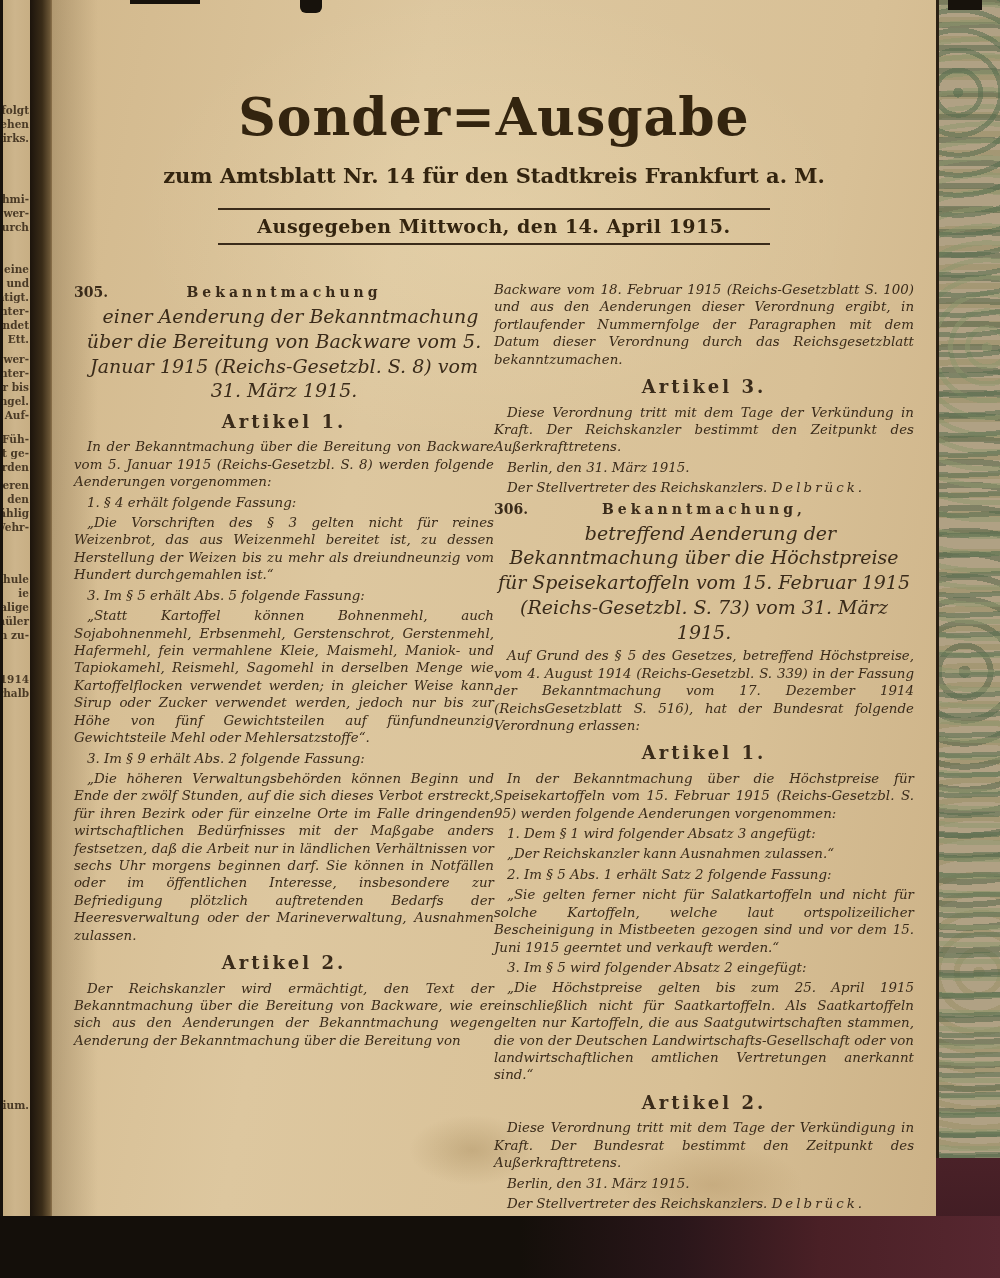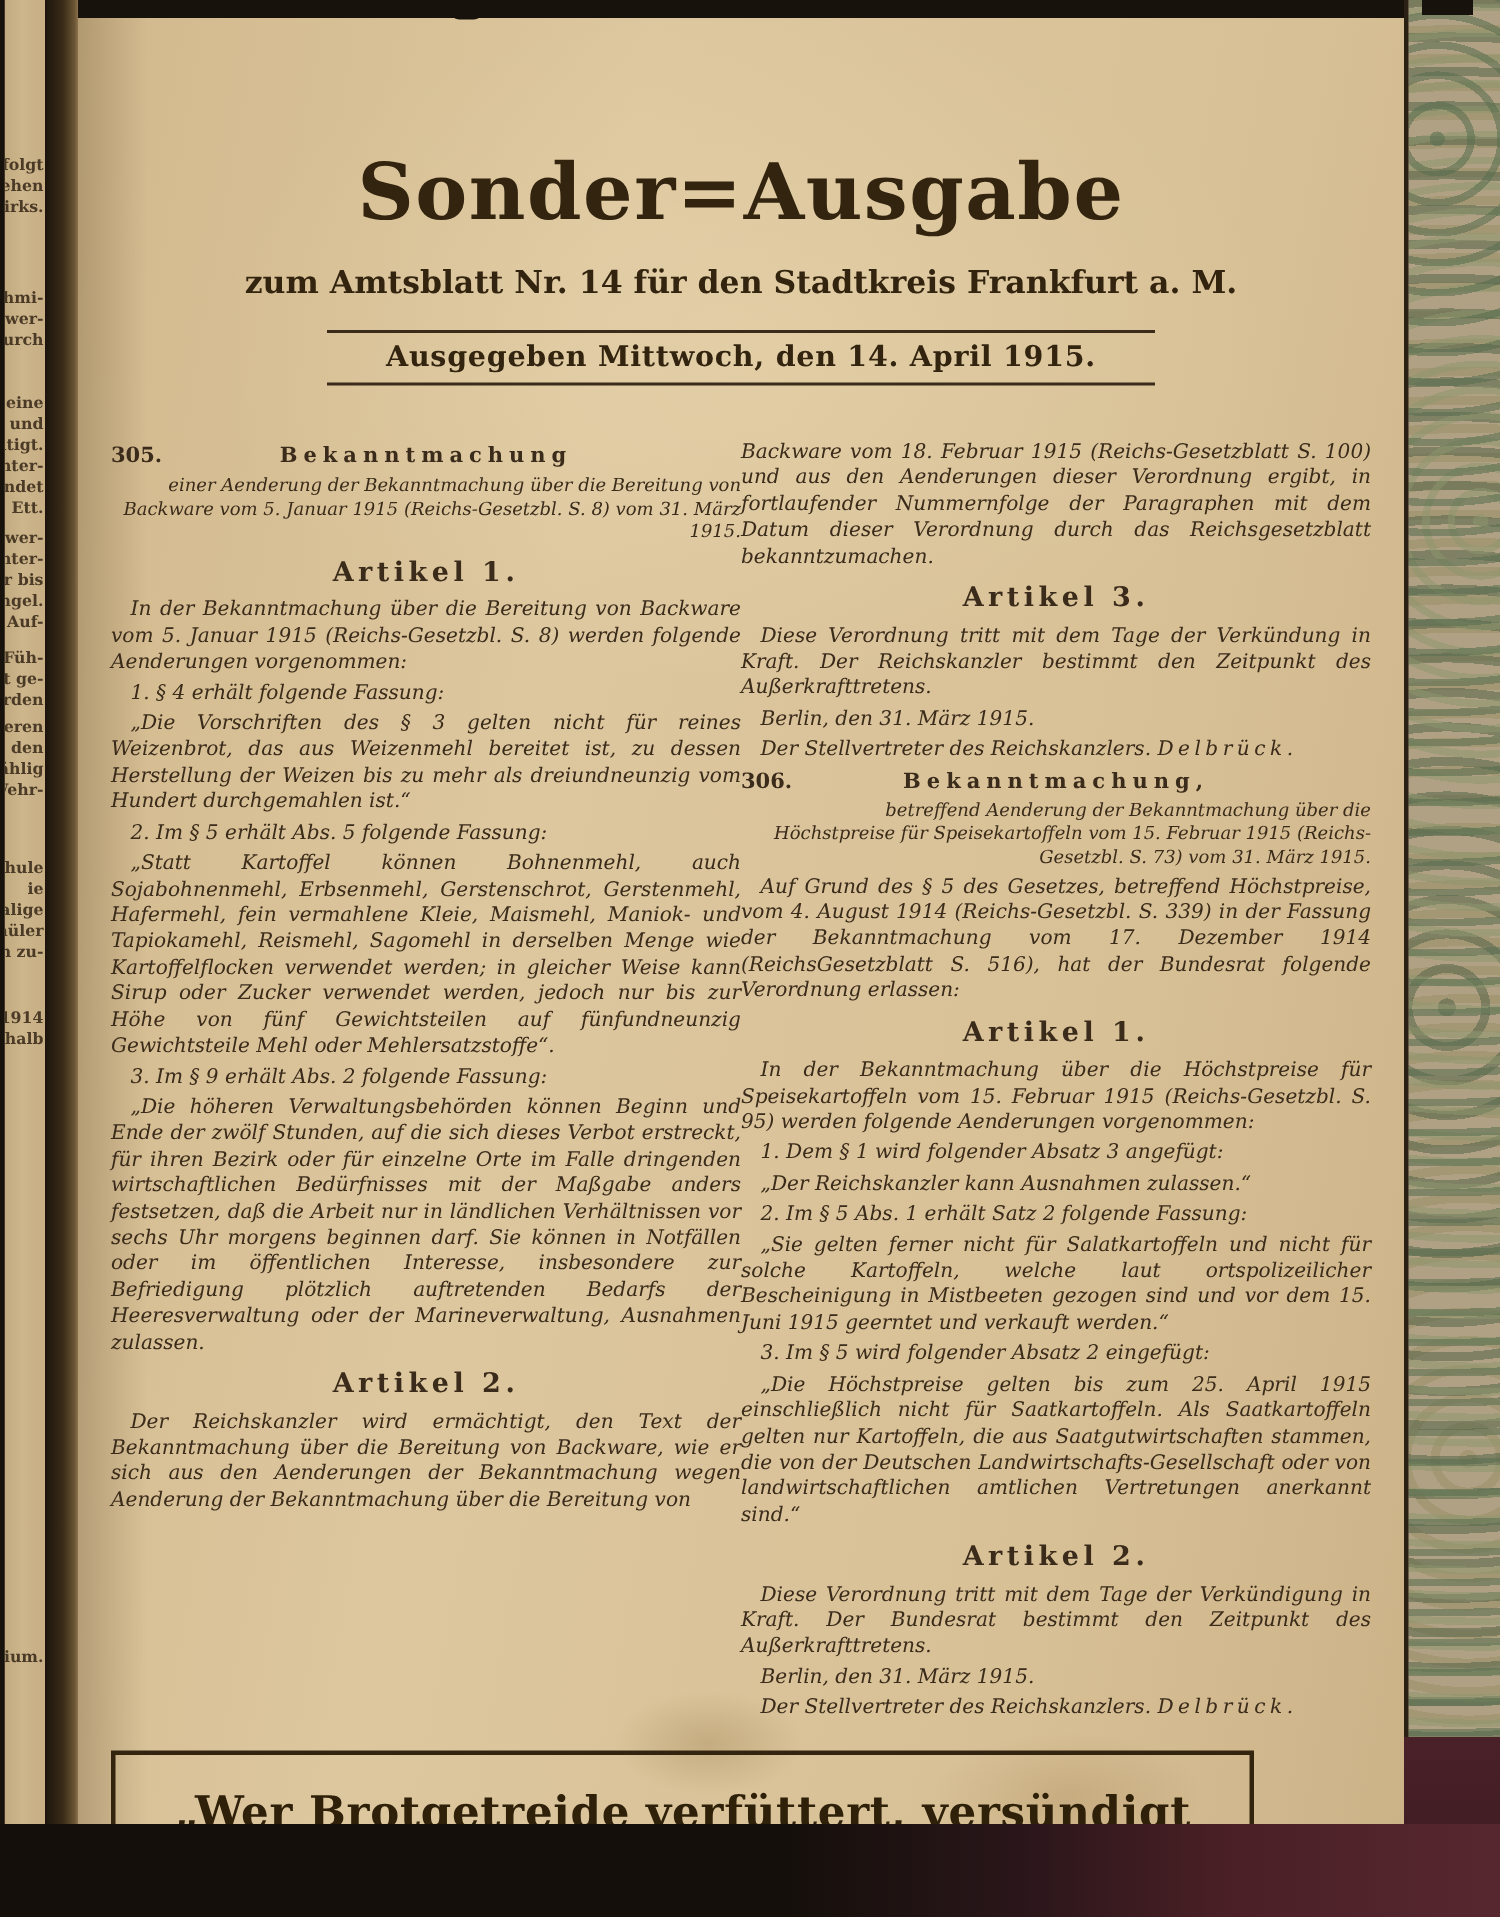--- a/index.html
+++ b/index.html
@@ -20,21 +20,21 @@
     font-size:10.5px;font-weight:bold;line-height:14px;
     color:#4a3a26;text-align:right;white-space:pre-line;
   }
   
   .gutter{
     position:absolute;left:30px;top:0;width:22px;height:1278px;
     background:linear-gradient(90deg,#1c140c,#3a2c18 55%,#6b5636 90%,#8d734c);
   }
   
   .page{
-    position:absolute;left:52px;top:12px;width:884px;height:1216px;
+    position:absolute;left:52px;top:0;width:884px;height:1216px;
     color:#3a2b1a;overflow:hidden;
     background-color:#d8c096;
     background-image:
       radial-gradient(ellipse 90px 50px at 420px 1150px, rgba(140,110,60,.28), transparent 70%),
       radial-gradient(ellipse 130px 60px at 660px 1185px, rgba(150,115,65,.24), transparent 70%),
       radial-gradient(ellipse 500px 320px at 50% 18%, rgba(255,243,205,.18), transparent 72%),
       linear-gradient(90deg, rgba(90,70,40,.28), rgba(90,70,40,0) 46px),
       linear-gradient(100deg,#d2b88c,#ddc79f 35%,#d8c096 75%,#ccb287);
   }
   .masthead-title{
@@ -54,21 +54,21 @@
   .cols{
     display:flex;padding:24px 22px 0 22px;align-items:flex-start;
   }
   .col{
     flex:1;font-size:13.4px;line-height:1.3;text-align:justify;
   }
   .col p{margin:0 0 3px 0;text-indent:13px;font-style:italic;}
   .notice-head{position:relative;text-align:center;font-weight:bold;
     letter-spacing:4px;font-size:14px;margin:2px 0 3px 0;}
   .notice-num{position:absolute;left:0;letter-spacing:0;}
-  .sub{ text-align:right;margin:0 6px 7px 6px;font-size:12px;text-indent:0;}
+  .sub{ text-align:center;margin:0 6px 7px 6px;font-size:19px;text-indent:0;}
   .art{text-align:center;font-weight:bold;letter-spacing:3px;
     font-size:18px;margin:7px 0 5px 0;}
   .sig .name{letter-spacing:3px;}
   .slogan-box{
     margin:16px 100px 0 22px;
     border:3px solid #33240f;
     padding:16px 8px 18px 8px;
     text-align:center;color:#2e2009;
     font-size:29px;font-weight:bold;line-height:1.55;letter-spacing:.5px;
   }
@@ -149,21 +149,21 @@
     <div class="col">
       <div class="notice-head">
         <span class="notice-num">305.</span>
         <span>Bekanntmachung</span>
       </div>
       <p class="sub">einer Aenderung der Bekanntmachung über die Bereitung von Backware vom 5. Januar 1915 (Reichs-Gesetzbl. S. 8) vom 31. März 1915.</p>
       <div class="art">Artikel 1.</div>
       <p>In der Bekanntmachung über die Bereitung von Backware vom 5. Januar 1915 (Reichs-Gesetzbl. S. 8) werden folgende Aenderungen vorgenommen:</p>
       <p>1. § 4 erhält folgende Fassung:</p>
       <p>„Die Vorschriften des § 3 gelten nicht für reines Weizenbrot, das aus Weizenmehl bereitet ist, zu dessen Herstellung der Weizen bis zu mehr als dreiundneunzig vom Hundert durchgemahlen ist.“</p>
-      <p>2. Im § 5 erhält Abs. 5 folgende Fassung:</p>
+      <p>3. Im § 5 erhält Abs. 5 folgende Fassung:</p>
       <p>„Statt Kartoffel können Bohnenmehl, auch Sojabohnenmehl, Erbsenmehl, Gerstenschrot, Gerstenmehl, Hafermehl, fein vermahlene Kleie, Maismehl, Maniok- und Tapiokamehl, Reismehl, Sagomehl in derselben Menge wie Kartoffelflocken verwendet werden; in gleicher Weise kann Sirup oder Zucker verwendet werden, jedoch nur bis zur Höhe von fünf Gewichtsteilen auf fünfundneunzig Gewichtsteile Mehl oder Mehlersatzstoffe“.</p>
       <p>3. Im § 9 erhält Abs. 2 folgende Fassung:</p>
       <p>„Die höheren Verwaltungsbehörden können Beginn und Ende der zwölf Stunden, auf die sich dieses Verbot erstreckt, für ihren Bezirk oder für einzelne Orte im Falle dringenden wirtschaftlichen Bedürfnisses mit der Maßgabe anders festsetzen, daß die Arbeit nur in ländlichen Verhältnissen vor sechs Uhr morgens beginnen darf. Sie können in Notfällen oder im öffentlichen Interesse, insbesondere zur Befriedigung plötzlich auftretenden Bedarfs der Heeresverwaltung oder der Marineverwaltung, Ausnahmen zulassen.</p>
       <div class="art">Artikel 2.</div>
       <p>Der Reichskanzler wird ermächtigt, den Text der Bekanntmachung über die Bereitung von Backware, wie er sich aus den Aenderungen der Bekanntmachung wegen Aenderung der Bekanntmachung über die Bereitung von</p>
     </div>
 
     <div class="col">
       <p style="text-indent:0">Backware vom 18. Februar 1915 (Reichs-Gesetzblatt S. 100) und aus den Aenderungen dieser Verordnung ergibt, in fortlaufender Nummernfolge der Paragraphen mit dem Datum dieser Verordnung durch das Reichsgesetzblatt bekanntzumachen.</p>
       <div class="art">Artikel 3.</div>

